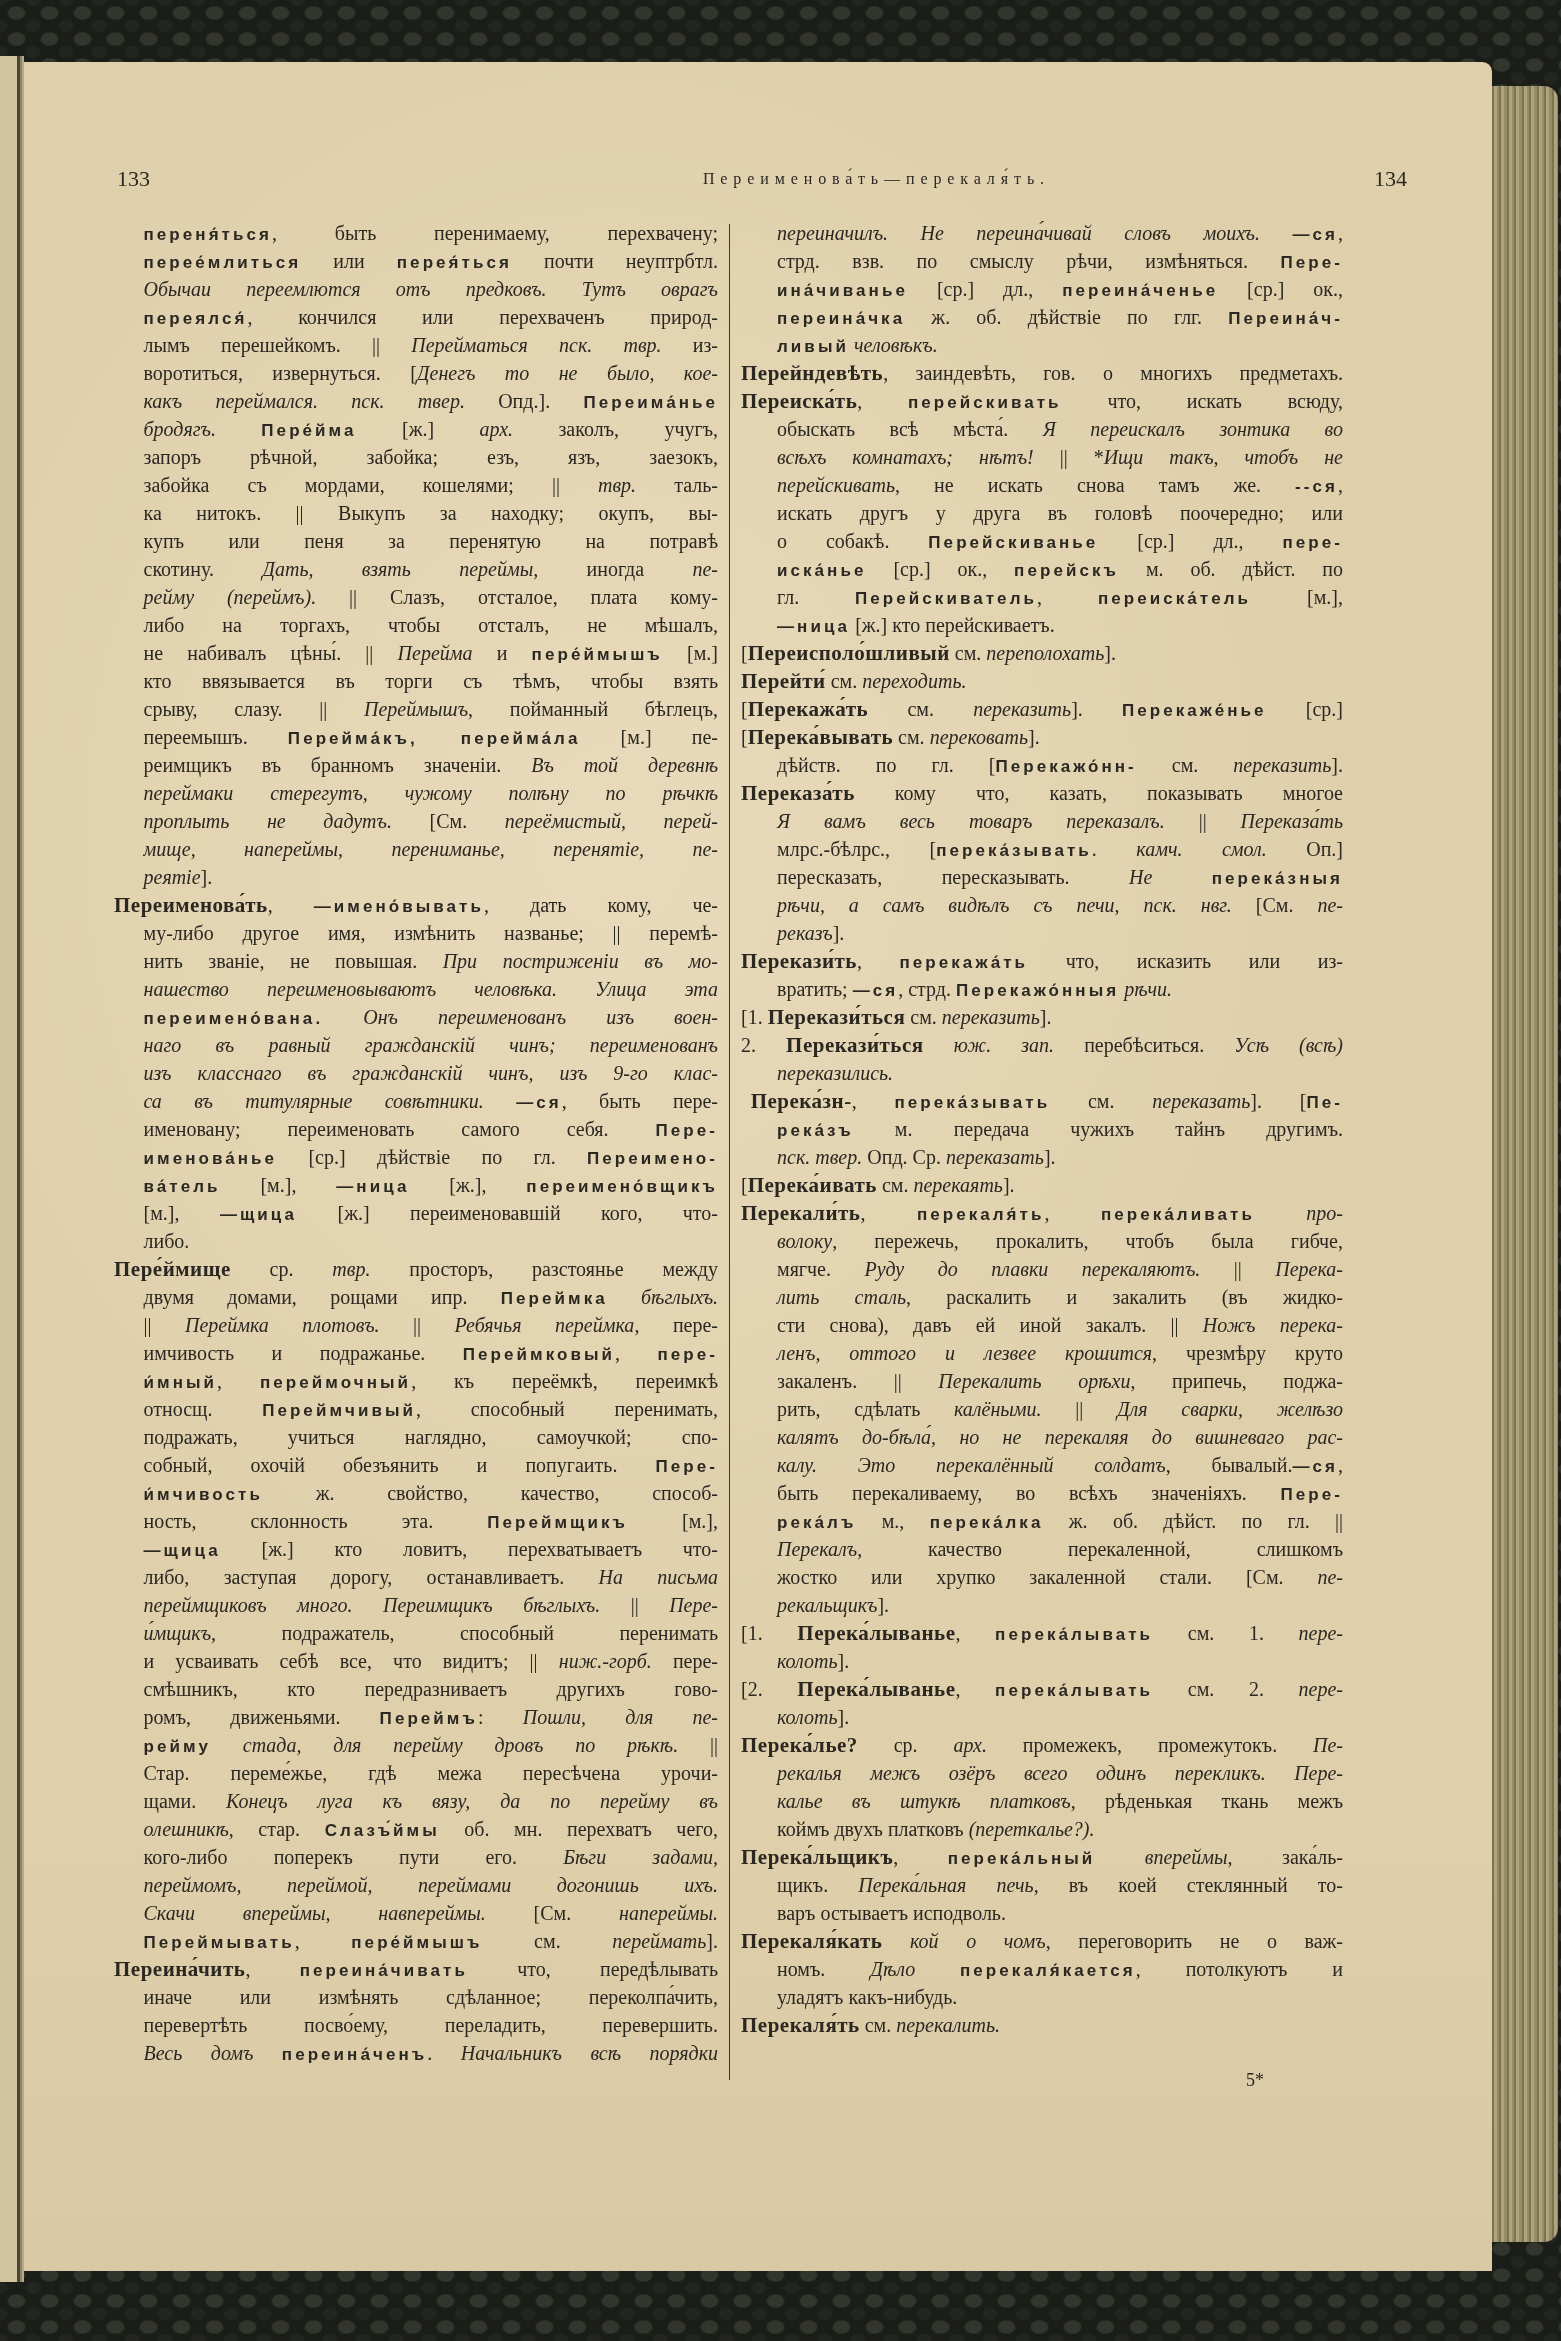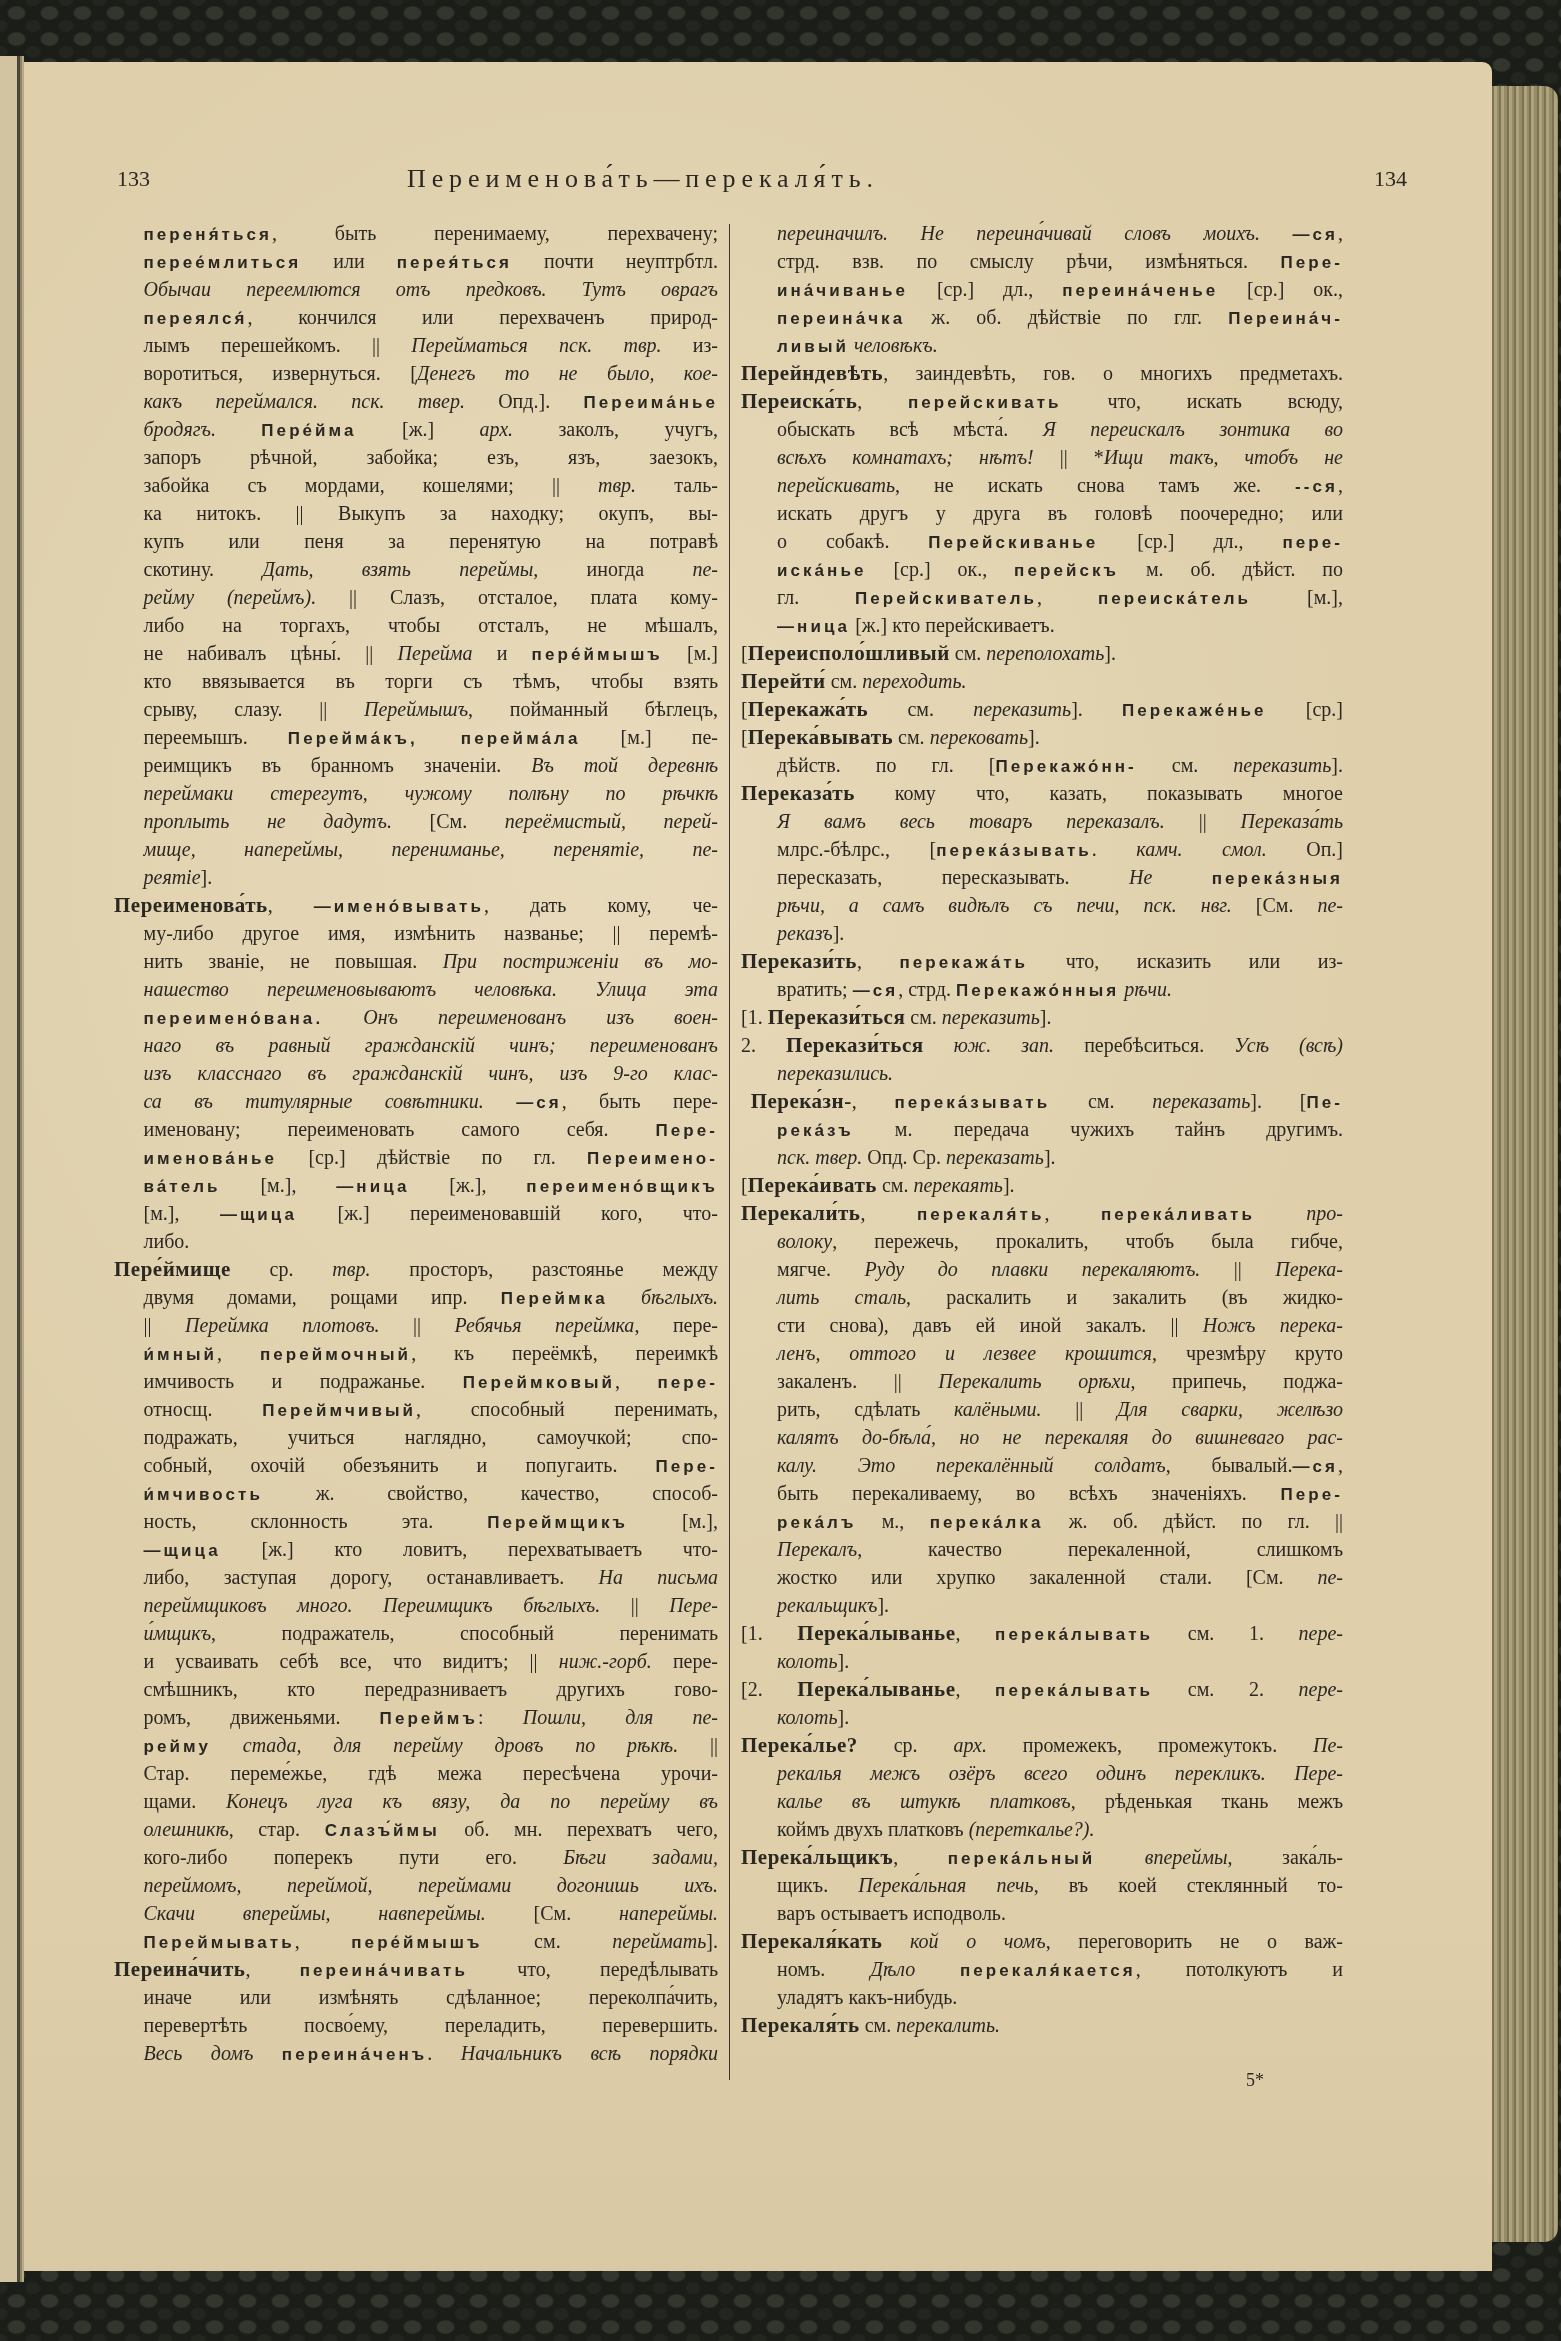--- a/index.html
+++ b/index.html
@@ -29,21 +29,21 @@
       var(--paper);
     border-top-right-radius:9.7px;}
   .page-stack{position:absolute;left:1492px;top:86px;width:66px;height:2156px;
     border-radius:0 14px 14px 0;
     background:
       repeating-linear-gradient(90deg, rgba(90,82,55,0.55) 0 1.6px, rgba(190,180,140,0.35) 1.6px 4.8px, rgba(120,110,80,0.35) 4.8px 7.5px),
       var(--page-edges);}
   .running-head{position:absolute;top:165px;height:28px;line-height:28px;font-size:22px;}
   .pn-left{left:117px;}
   .pn-right{left:1368px;width:39px;text-align:right;}
-  .head-title{left:407px;width:643px;text-align:left;letter-spacing:5.9px;font-size:26px;}
+  .head-title{left:407px;width:643px;text-align:right;letter-spacing:5.9px;font-size:16px;}
   .col{position:absolute;top:219px;}
   .col-left{left:114px;width:604px;}
   .col-right{left:741px;width:602px;}
   .divider{position:absolute;left:729px;top:224px;width:1.1px;height:1856px;background:#3b372e;}
   .line{height:28px;line-height:28px;overflow:hidden;font-size:20px;
     text-align:justify;text-align-last:justify;}
   .col-left .line{padding-left:29.5px;}
   .col-right .line{padding-left:36px;}
   .col .line.out{padding-left:0;}
   .col .line.half{padding-left:9.7px;}
@@ -101,22 +101,22 @@
     <div class="line"><span class="i">изъ класснаго въ гражданскій чинъ, изъ 9-го клас-</span></div>
     <div class="line"><span class="i">са въ титулярные совѣтники.</span><span class="r"> </span><span class="b">—ся</span><span class="r">, быть пере-</span></div>
     <div class="line"><span class="r">именовану; переименовать самого себя. </span><span class="b">Пере-</span></div>
     <div class="line"><span class="b">именова́нье</span><span class="r"> [ср.] дѣйствіе по гл. </span><span class="b">Переимено-</span></div>
     <div class="line"><span class="b">ва́тель</span><span class="r"> [м.], </span><span class="b">—ница</span><span class="r"> [ж.], </span><span class="b">переимено́вщикъ</span></div>
     <div class="line"><span class="r">[м.], </span><span class="b">—щица</span><span class="r"> [ж.] переименовавшій кого, что-</span></div>
     <div class="line end"><span class="r">либо.</span></div>
     <div class="line out"><span class="h">Пере́ймище</span><span class="r"> ср. </span><span class="i">твр.</span><span class="r"> просторъ, разстоянье между</span></div>
     <div class="line"><span class="r">двумя домами, рощами ипр. </span><span class="b">Переймка</span><span class="r"> </span><span class="i">бѣглыхъ.</span></div>
     <div class="line"><span class="r">|| </span><span class="i">Переймка плотовъ.</span><span class="r"> || </span><span class="i">Ребячья переймка</span><span class="r">, пере-</span></div>
+    <div class="line"><span class="r">имчивость и подражанье. </span><span class="b">Переймковый</span><span class="r">, </span><span class="b">пере-</span></div>
     <div class="line"><span class="b">и́мный</span><span class="r">, </span><span class="b">переймочный</span><span class="r">, къ переёмкѣ, переимкѣ</span></div>
-    <div class="line"><span class="r">имчивость и подражанье. </span><span class="b">Переймковый</span><span class="r">, </span><span class="b">пере-</span></div>
     <div class="line"><span class="r">относщ. </span><span class="b">Переймчивый</span><span class="r">, способный перенимать,</span></div>
     <div class="line"><span class="r">подражать, учиться наглядно, самоучкой; спо-</span></div>
     <div class="line"><span class="r">собный, охочій обезъянить и попугаить. </span><span class="b">Пере-</span></div>
     <div class="line"><span class="b">и́мчивость</span><span class="r"> ж. свойство, качество, способ-</span></div>
     <div class="line"><span class="r">ность, склонность эта. </span><span class="b">Переймщикъ</span><span class="r"> [м.],</span></div>
     <div class="line"><span class="b">—щица</span><span class="r"> [ж.] кто ловитъ, перехватываетъ что-</span></div>
     <div class="line"><span class="r">либо, заступая дорогу, останавливаетъ. </span><span class="i">На письма</span></div>
     <div class="line"><span class="i">переймщиковъ много. Переимщикъ бѣглыхъ.</span><span class="r"> || </span><span class="i">Пере-</span></div>
     <div class="line"><span class="i">и́мщикъ</span><span class="r">, подражатель, способный перенимать</span></div>
     <div class="line"><span class="r">и усваивать себѣ все, что видитъ; || </span><span class="i">ниж.-горб.</span><span class="r"> пере-</span></div>

